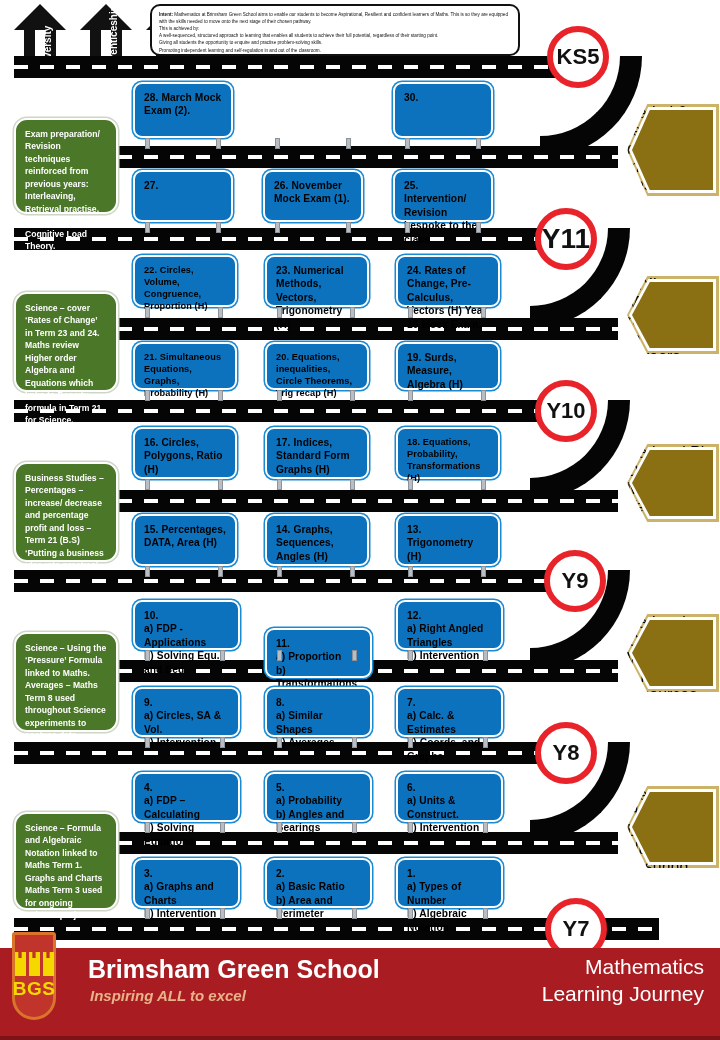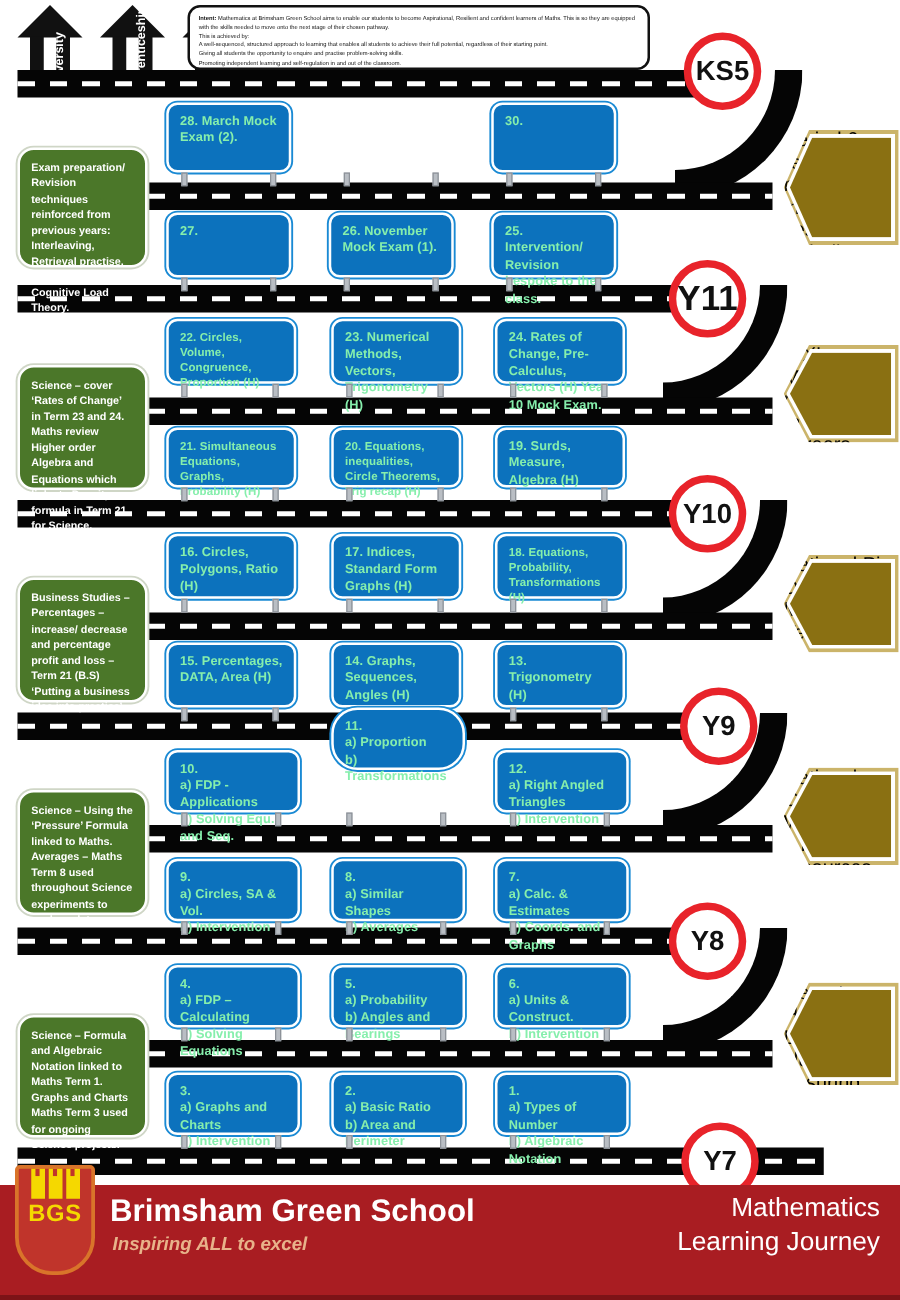--- a/index.html
+++ b/index.html
@@ -10,21 +10,21 @@
 
   
   .road{position:absolute;background:#050505;height:22px;}
   .road .dash{position:absolute;left:0;top:9px;height:4px;width:100%;
       background-image:repeating-linear-gradient(to right,#ffffff 0 14px,transparent 14px 26px);}
   .road-curve{position:absolute;border:22px solid #050505;background:transparent;}
 
   
   .sign{position:absolute;border-radius:9px;background:#0c72bd;
         border:2px solid #ffffff;box-shadow:0 0 0 1.5px #1a8ad4;
-        color:#86efac;box-sizing:border-box;}
+        color:#000000;box-sizing:border-box;}
   .sign .txt{padding:7px 8px 4px 9px;font-size:9.2px;line-height:1.32;font-weight:bold;
        letter-spacing:.1px;}
   .sign .num{font-weight:bold;}
   .sign .big{font-size:10.2px;}
   .legs{position:absolute;display:flex;justify-content:space-between;width:100%;}
   .leg{width:5px;height:11px;background:#b9bec4;border:1px solid #8d9299;box-sizing:border-box;}
 
   
   .green{position:absolute;background:#4b7729;border:2px solid #ffffff;
          border-radius:13px;box-shadow:0 0 0 1.5px #cfd6c6;color:#ffffff;
@@ -49,23 +49,23 @@
 
   
   .intent{position:absolute;background:#ffffff;border:2px solid #111111;
         border-radius:10px;box-sizing:border-box;}
   .intent .itxt{padding:5px 7px;font-size:4.6px;line-height:1.55;color:#111111;}
   .intent b{font-weight:bold;}
 
   
   #footer{position:absolute;left:0;bottom:0;width:720px;height:92px;background:#a91d22;}
   #footer .stripe{position:absolute;left:0;bottom:0;width:100%;height:4px;background:#7d1317;}
-  .shield{position:absolute;left:12px;top:-16px;width:64px;height:88px;background:#c0342b;
+  .shield{position:absolute;left:12px;top:-16px;width:44px;height:88px;background:#c0342b;
         border:3px solid #d9742a;border-radius:4px 4px 30px 30px;box-sizing:border-box;
-        display:flex;flex-direction:column;align-items:center;justify-content:flex-start;}
+        display:flex;flex-direction:column;align-items:center;justify-content:center;}
   .crenel{display:flex;gap:3px;margin-bottom:2px;}
   .crenel i{display:block;width:11px;height:24px;background:#f5d800;}
   .crenel i::before{content:"";display:block;width:11px;height:6px;background:#c0342b;
         clip-path:polygon(35% 0,65% 0,65% 100%,35% 100%);}
   .bgs{color:#f5d800;font-weight:bold;font-size:19px;letter-spacing:.5px;}
   .schoolname{position:absolute;left:88px;top:7px;color:#ffffff;font-size:25px;font-weight:bold;}
   .tagline{position:absolute;left:90px;top:39px;color:#e8b38a;font-size:15px;
         font-style:italic;font-weight:bold;}
   .subj{position:absolute;right:16px;top:6px;text-align:right;color:#ffffff;
         font-size:21px;line-height:1.28;}
@@ -322,21 +322,21 @@
       <div class="leg"></div>
     </div>
 
   <div class="sign" style="left:133px;top:600px;width:107px;height:50px;">
       <div class="txt big">
         <div class="num">10.</div>
         <div>a) FDP - Applications</div>
         <div>b) Solving Equ. and Seq.</div>
       </div>
     </div>
-  <div class="sign" style="left:265px;top:566px;width:107px;height:50px;border-radius:21px;">
+  <div class="sign" style="left:265px;top:628px;width:107px;height:50px;">
       <div class="txt big">
         <div class="num">11.</div>
         <div>a) Proportion</div>
         <div>b) Transformations</div>
       </div>
     </div>
   <div class="sign" style="left:396px;top:600px;width:107px;height:50px;">
       <div class="txt big">
         <div class="num">12.</div>
         <div>a) Right Angled Triangles</div>

